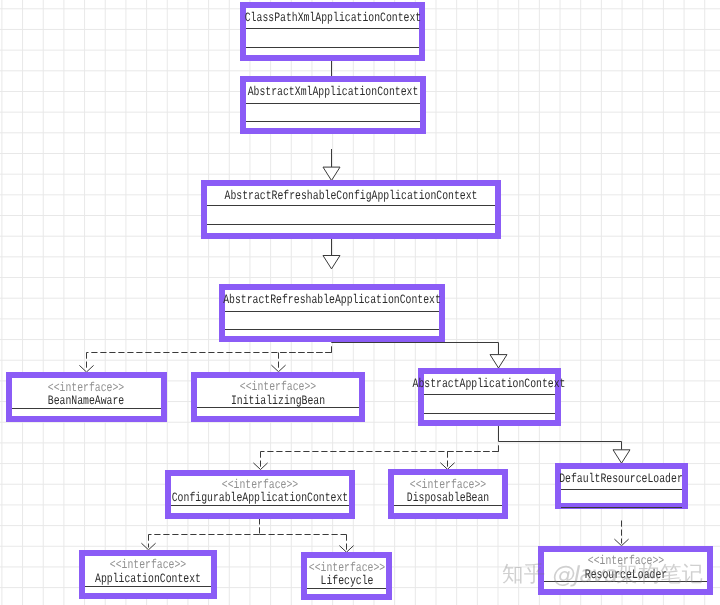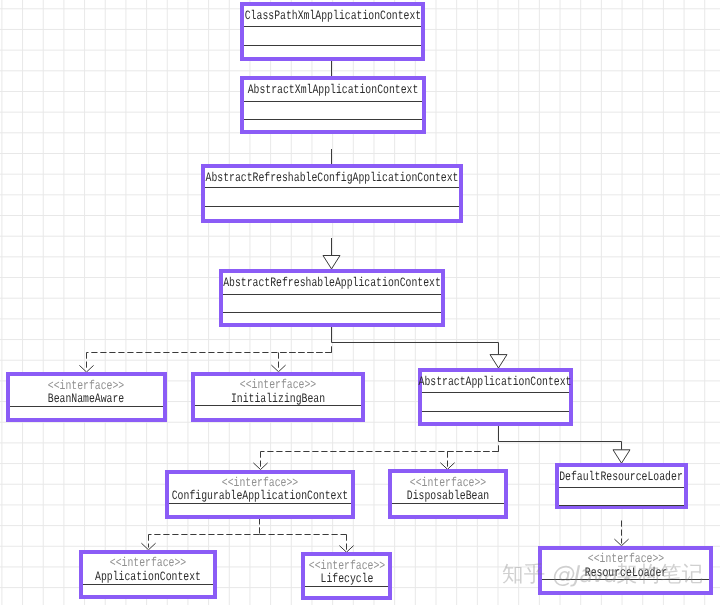--- a/index.html
+++ b/index.html
@@ -12,21 +12,21 @@
   }
   #canvas{position:relative;width:720px;height:605px;overflow:hidden;background:#fff;}
   #grid{position:absolute;left:0;top:0;width:720px;height:605px;
     background-image:
       linear-gradient(to right, #e8e8e8 1px, rgba(0,0,0,0) 1px),
       linear-gradient(to bottom, #e8e8e8 1px, rgba(0,0,0,0) 1px);
     background-size:20.68px 20.68px;
     background-position:1.4px 8.3px;
   }
   .node{position:absolute;box-sizing:border-box;background:#fff;
-        border:4px solid #8b5cf6;}
+        border:6px solid #8b5cf6;}
   .sep{position:absolute;left:0;right:0;height:1px;background:#3a3a3a;}
   .titlewrap{position:absolute;left:50%;width:0;}
   .titlewrap.cl{top:3.2px;}
   .titlewrap.if{top:2.5px;}
   .line{position:relative;height:13.4px;}
   .mono{font-family:"Liberation Mono",monospace;font-size:12.75px;
         line-height:13.4px;position:absolute;left:0;top:0;white-space:pre;
         transform:translateX(-50%) scaleX(0.769);transform-origin:center center;
         color:#2e2e2e;filter:opacity(1);}
   .stereo{color:#909090;}
@@ -120,30 +120,30 @@
     </div>
     <div class="node cls" style="left:240px;top:76px;width:186px;height:58px">
       <div class="sep" style="top:21px"></div>
       <div class="sep" style="top:39px"></div>
       <div class="titlewrap cl">
         <div class="line">
             <span class="mono cname">AbstractXmlApplicationContext</span>
           </div>
       </div>
     </div>
-    <div class="node cls" style="left:201px;top:164px;width:262px;height:58.5px">
+    <div class="node cls" style="left:201px;top:180px;width:300px;height:58.5px">
       <div class="sep" style="top:19px"></div>
       <div class="sep" style="top:38px"></div>
       <div class="titlewrap cl">
         <div class="line">
             <span class="mono cname">AbstractRefreshableConfigApplicationContext</span>
           </div>
       </div>
     </div>
-    <div class="node cls" style="left:219px;top:269px;width:226px;height:58px">
+    <div class="node cls" style="left:219px;top:284px;width:226px;height:58px">
       <div class="sep" style="top:21px"></div>
       <div class="sep" style="top:39px"></div>
       <div class="titlewrap cl">
         <div class="line">
             <span class="mono cname">AbstractRefreshableApplicationContext</span>
           </div>
       </div>
     </div>
     <div class="node interface" style="left:5.5px;top:372px;width:161.4px;height:50px">
       <div class="sep" style="top:30.4px"></div>
@@ -160,21 +160,21 @@
       <div class="sep" style="top:29.3px"></div>
       <div class="titlewrap if">
         <div class="line">
             <span class="mono stereo">&lt;&lt;interface&gt;&gt;</span>
           </div>
         <div class="line">
             <span class="mono cname">InitializingBean</span>
           </div>
       </div>
     </div>
-    <div class="node cls" style="left:417.5px;top:368px;width:155px;height:58px">
+    <div class="node cls" style="left:417.5px;top:368px;width:143px;height:58px">
       <div class="sep" style="top:19.8px"></div>
       <div class="sep" style="top:38.8px"></div>
       <div class="titlewrap cl">
         <div class="line">
             <span class="mono cname">AbstractApplicationContext</span>
           </div>
       </div>
     </div>
     <div class="node interface" style="left:165px;top:469.5px;width:190px;height:49.4px">
       <div class="sep" style="top:29.4px"></div>

